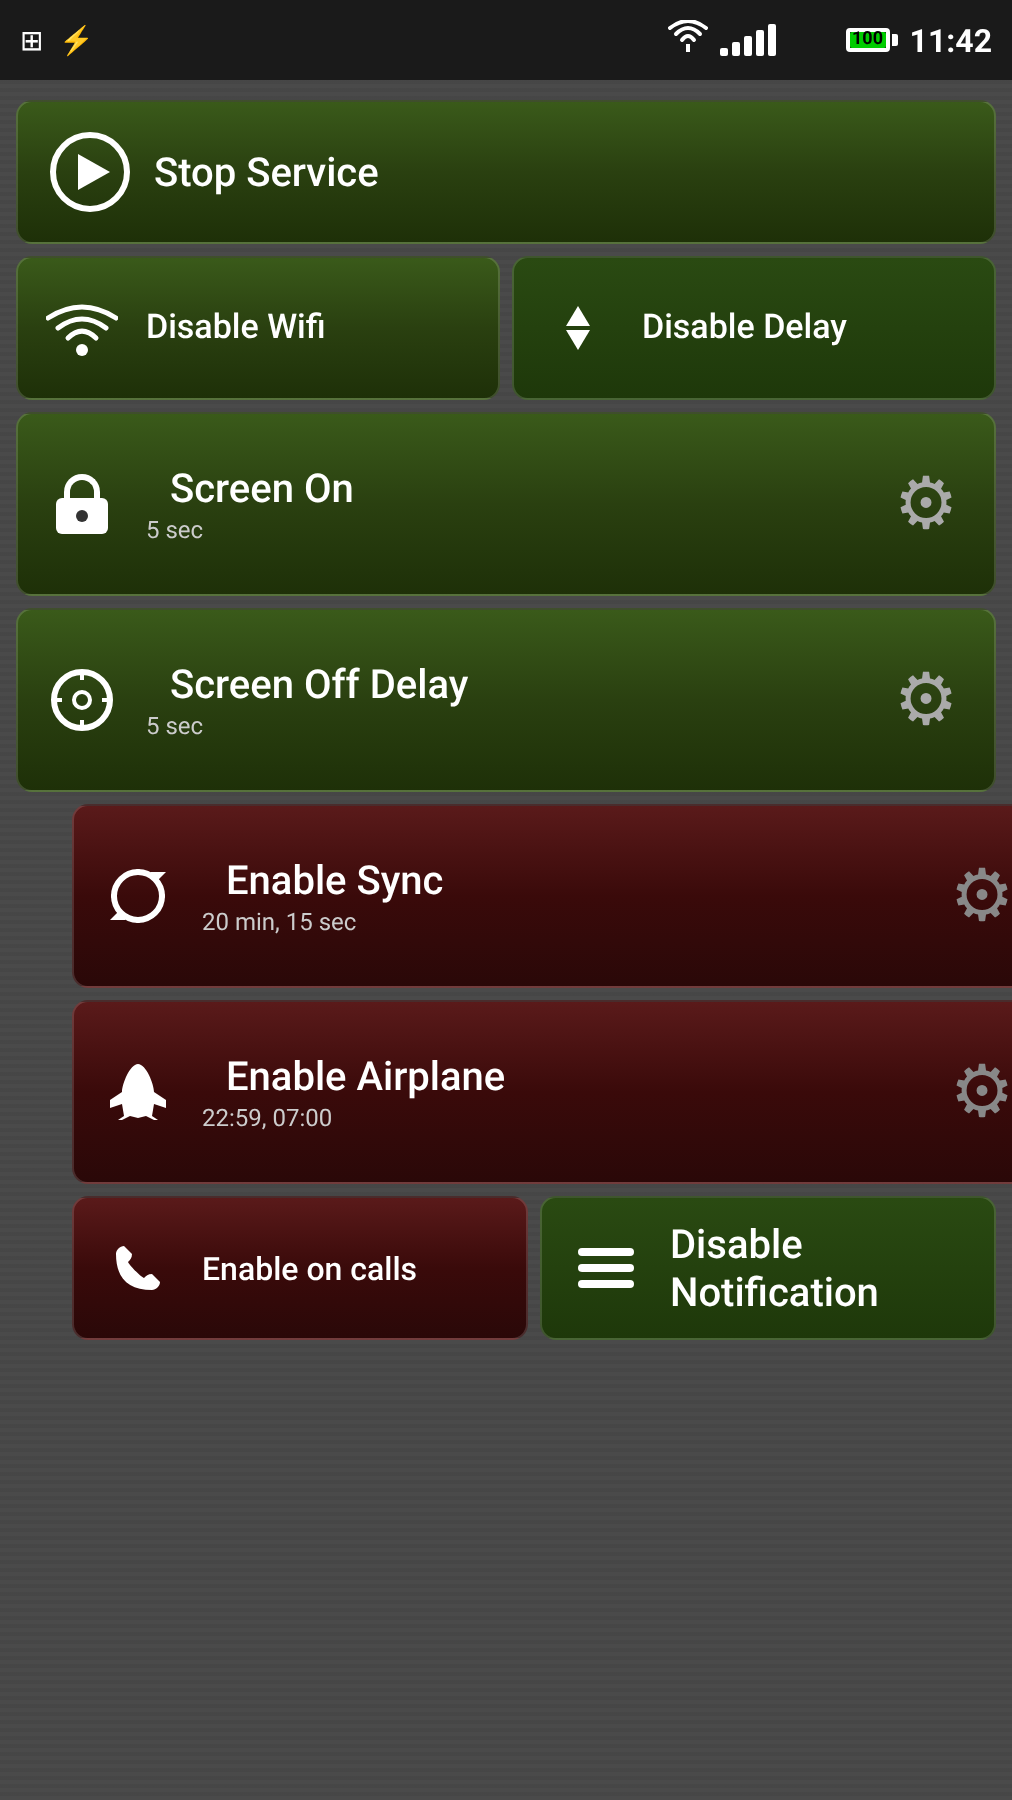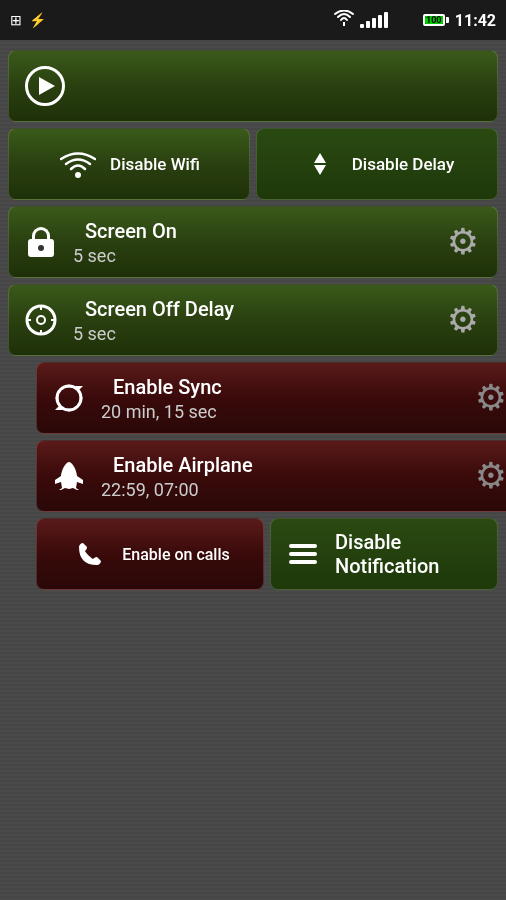--- a/index.html
+++ b/index.html
@@ -135,48 +135,47 @@
 
     .btn-label {
       color: white;
       font-size: 20px;
       font-weight: 500;
       margin-left: 12px;
     }
 
     .btn-sublabel {
       color: #ccc;
-      font-size: 18px;
+      font-size: 12px;
       margin-top: 2px;
     }
 
     .btn-text-group {
       display: flex;
       flex-direction: column;
       margin-left: 12px;
     }
 
     
     .btn-row {
       display: flex;
       gap: 6px;
       width: 100%;
     }
 
     .btn-half {
       flex: 1;
       height: 72px;
       padding: 12px 12px;
-      justify-content: center;
     }
 
     
     .btn-full {
       width: 100%;
-      height: 72px;
+      height: 92px;
       padding: 0 12px;
     }
 
     .btn-full .gear {
       margin-left: auto;
       width: 44px;
       height: 44px;
       display: flex;
       align-items: center;
       justify-content: center;
@@ -340,20 +339,21 @@
 </div>
 
 <div class="main-content">
 
   <div class="btn btn-green stop-service-btn">
     <div class="btn-icon">
       <div class="play-circle">
         <div class="play-triangle"></div>
       </div>
     </div>
+    <span class="btn-label">Stop Service</span>
   </div>
 
   <div class="btn-row">
     <div class="btn btn-green btn-half">
       <div class="btn-icon">
         <svg width="36" height="30" viewBox="0 0 36 30">
           <circle cx="18" cy="26" r="3" fill="white"></circle>
           <path d="M11 20 Q18 13 25 20" stroke="white" stroke-width="2.5" fill="none" stroke-linecap="round"></path>
           <path d="M6 15 Q18 6 30 15" stroke="white" stroke-width="2.5" fill="none" stroke-linecap="round"></path>
           <path d="M1 10 Q18 -1 35 10" stroke="white" stroke-width="2.5" fill="none" stroke-linecap="round"></path>

